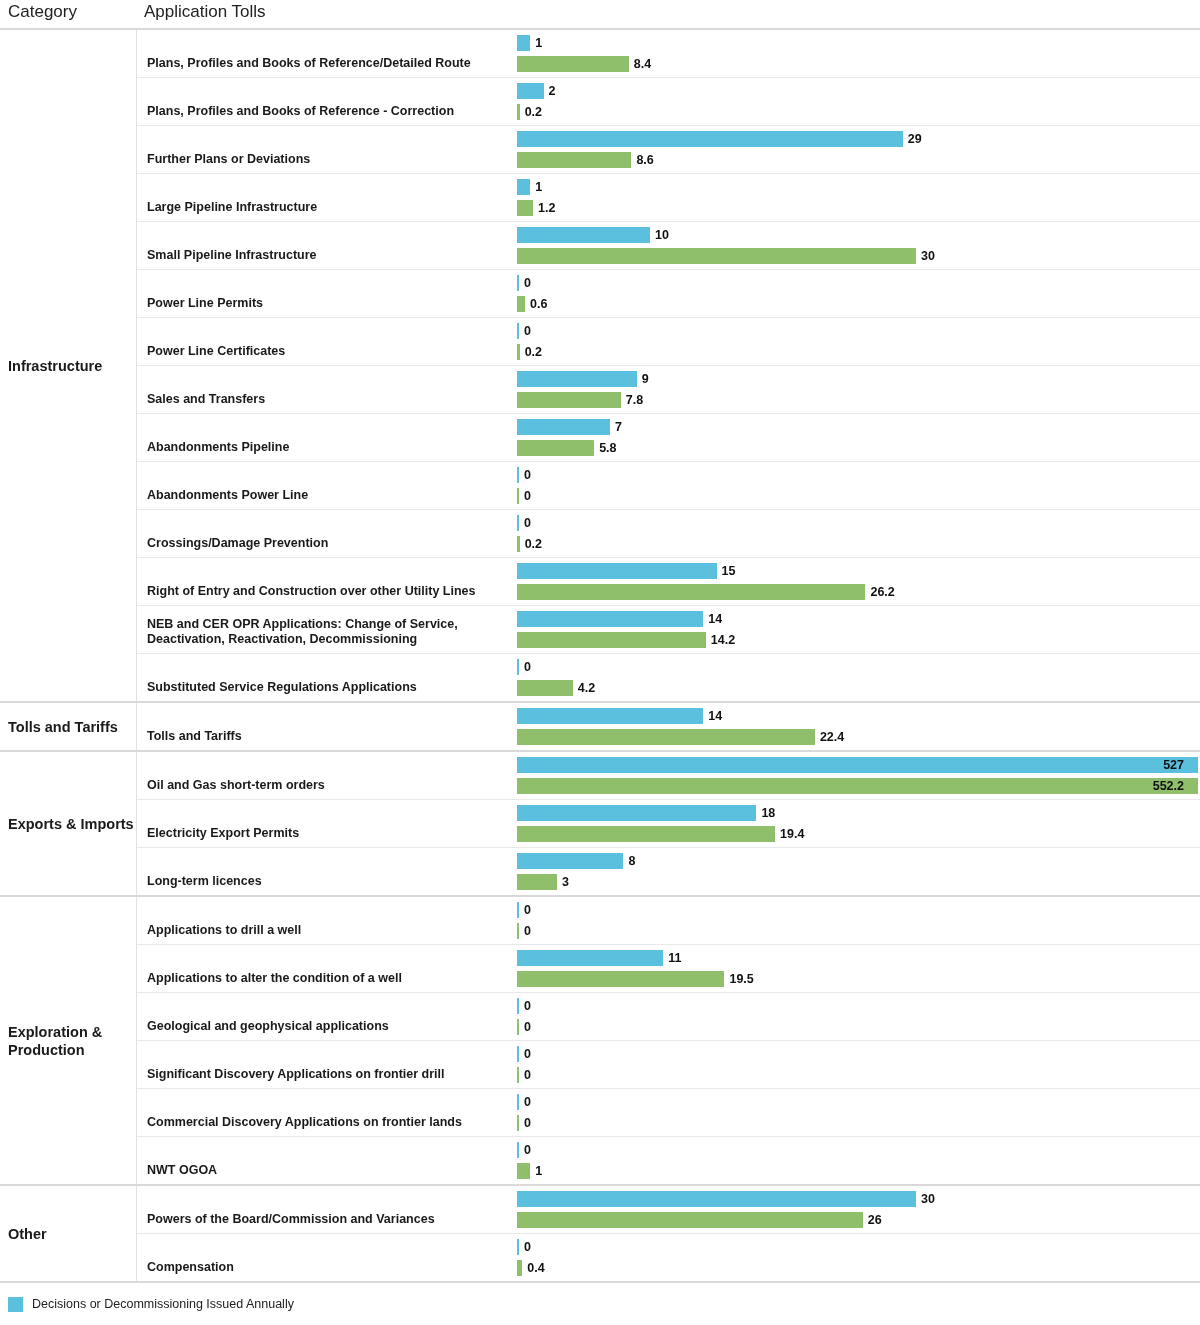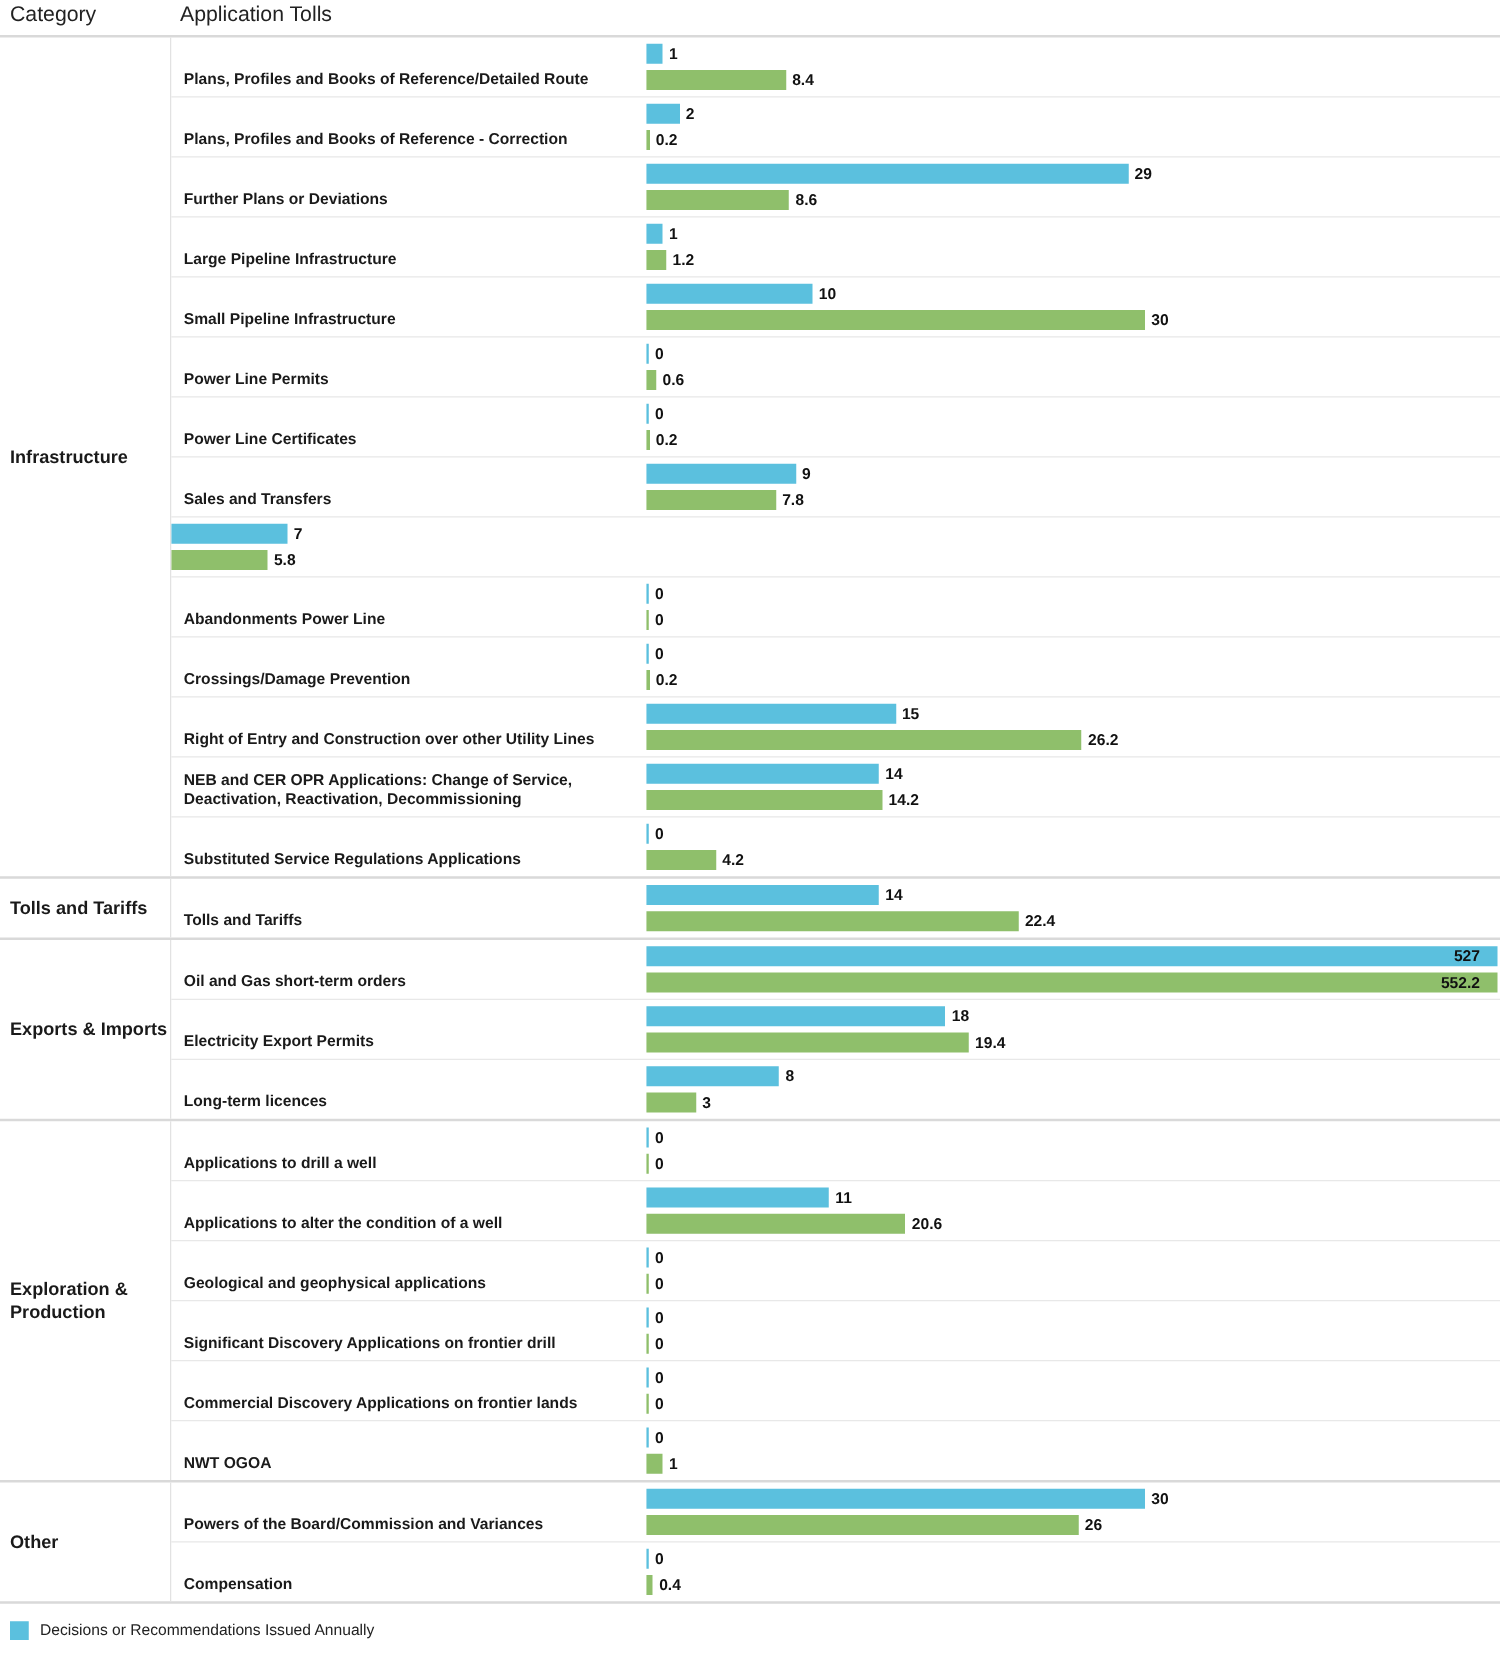--- a/index.html
+++ b/index.html
@@ -280,20 +280,21 @@
                 <div class="bar blue" style="width: 119.7px;"></div>
                 <span class="bar-val">9</span>
               </div>
               <div class="bar-line">
                 <div class="bar green" style="width: 103.74px;"></div>
                 <span class="bar-val">7.8</span>
               </div>
             </div>
           </div>
           <div class="row">
+            <div class="row-label">Abandonments Pipeline</div>
             <div class="bars">
               <div class="bar-line">
                 <div class="bar blue" style="width: 93.1px;"></div>
                 <span class="bar-val">7</span>
               </div>
               <div class="bar-line">
                 <div class="bar green" style="width: 77.14px;"></div>
                 <span class="bar-val">5.8</span>
               </div>
             </div>
@@ -445,21 +446,21 @@
           </div>
           <div class="row">
             <div class="row-label">Applications to alter the condition of a well</div>
             <div class="bars">
               <div class="bar-line">
                 <div class="bar blue" style="width: 146.3px;"></div>
                 <span class="bar-val">11</span>
               </div>
               <div class="bar-line">
                 <div class="bar green" style="width: 207.48px;"></div>
-                <span class="bar-val">20.6</span>
+                <span class="bar-val">19.5</span>
               </div>
             </div>
           </div>
           <div class="row">
             <div class="row-label">Geological and geophysical applications</div>
             <div class="bars">
               <div class="bar-line">
                 <div class="bar blue" style="width: 2px;"></div>
                 <span class="bar-val">0</span>
               </div>
@@ -539,17 +540,17 @@
               </div>
             </div>
           </div>
         </div>
       </div>
     </div>
 
   <div class="legend" id="legend">
       <div class="legend-item">
         <span class="legend-swatch blue"></span>
-        <span class="legend-text">Decisions or Recommendations Issued Annually</span>
+        <span class="legend-text">Decisions or Decommissioning Issued Annually</span>
       </div>
     </div>
 
 </div>
 
 </body></html>

